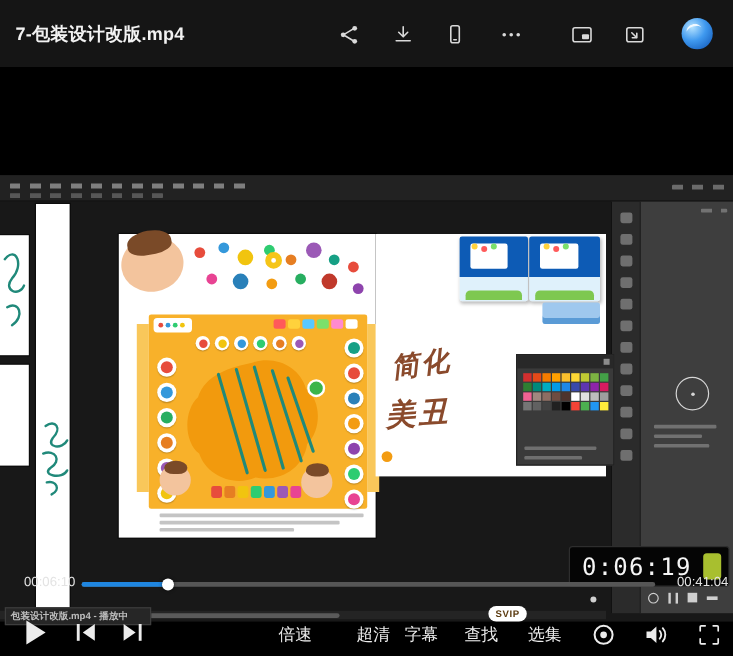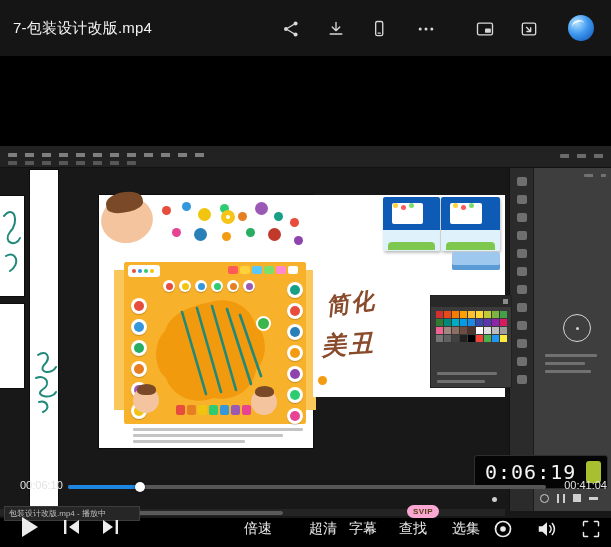--- a/index.html
+++ b/index.html
@@ -3,21 +3,21 @@
 <meta charset="utf-8">
 <style>
   * { margin:0; padding:0; box-sizing:border-box; }
   html,body { background:#000; }
   .stage { position:relative; width:611px; height:547px; background:#000; overflow:hidden;
            font-family:"Liberation Sans","DejaVu Sans",sans-serif; }
   .a { position:absolute; }
 
   
   .topbar { position:absolute; left:0; top:0; width:611px; height:56px; background:#151515; }
-  .vtitle { position:absolute; left:13px; top:19px; font-size:15px; color:#f2f2f2; letter-spacing:.2px; }
+  .vtitle { position:absolute; left:13px; top:19px; font-size:15px; color:#f2f2f2; letter-spacing:.2px;font-weight:bold; }
   .tb-ic { position:absolute; top:17px; width:24px; height:24px; display:flex; align-items:center; justify-content:center; }
   .tb-ic svg { stroke:#d9d9d9; fill:none; stroke-width:1.6; stroke-linecap:round; stroke-linejoin:round; }
   .tb-ic .fil { fill:#d9d9d9; stroke:none; }
   .avatar { position:absolute; left:568px; top:15px; width:26px; height:26px; border-radius:50%;
             background:radial-gradient(circle at 34% 30%, #b4e2ff 0%, #3f99ef 45%, #0b4fb0 100%); }
   .avatar::after { content:""; position:absolute; left:4px; top:5px; width:13px; height:9px;
                    border-radius:50%; border-top:2px solid rgba(255,255,255,.85); transform:rotate(-18deg); }
 
   
   .video-surface { position:absolute; left:0; top:56px; width:611px; height:415px; background:#000; }
@@ -85,29 +85,29 @@
   .timertime { position:absolute; left:10px; top:0; line-height:32px; font-family:"DejaVu Sans Mono",monospace;
                font-size:20px; letter-spacing:1px; color:#f5f5f5; }
   .timerbtn { position:absolute; right:6px; top:5px; width:15px; height:22px; border-radius:3px;
               background:linear-gradient(#cfe05a,#9ab520); }
   .tico-dot { position:absolute; left:492px; top:441px; width:5px; height:5px; border-radius:50%; background:#cfcfcf; }
   .tico-ring { position:absolute; left:540px; top:438px; width:9px; height:9px; border:1.5px solid #cfcfcf; border-radius:50%; }
   .tico-pause { position:absolute; left:557px; top:438px; width:8px; height:9px; border-left:2.5px solid #cfcfcf; border-right:2.5px solid #cfcfcf; }
   .tico-stop { position:absolute; left:573px; top:438px; width:8px; height:8px; background:#cfcfcf; }
   .tico-bar { position:absolute; left:589px; top:441px; width:9px; height:3px; background:#cfcfcf; }
 
-  .tooltip { position:absolute; left:4px; top:450px; width:136px; height:15px; background:#262626; border:1px solid #3d3d3d;
-             color:#bdbdbd; font-size:8px; line-height:13px; padding:0 4px; white-space:nowrap; overflow:hidden; filter:blur(.3px); }
+  .tooltip { position:absolute; left:4px; top:450px; width:122px; height:15px; background:#262626; border:1px solid #3d3d3d;
+             color:#bdbdbd; font-size:8px; line-height:13px; padding:0 4px; white-space:nowrap; overflow:hidden; filter:blur(.3px);font-weight:bold; }
 
   
   .ptime { position:absolute; top:479px; font-size:11px; color:#e3e3e3; font-family:"Liberation Sans",sans-serif; }
   .ptrack { position:absolute; left:68px; top:485px; width:478px; height:4px; background:#565656; border-radius:2px; }
   .pplayed { position:absolute; left:0; top:0; height:4px; border-radius:2px; background:#1f86e0; }
   .pknob { position:absolute; top:-3px; width:10px; height:10px; border-radius:50%; background:#fff; box-shadow:0 0 3px rgba(0,0,0,.6); }
-  .cbtn-text { position:absolute; top:520px; font-size:14px; color:#ececec; cursor:default;margin-left:12px; }
+  .cbtn-text { position:absolute; top:520px; font-size:14px; color:#ececec; cursor:default; }
   .playtri { position:absolute; left:22px; top:517px; width:0; height:0;
              border-left:16px solid #ececec; border-top:10px solid transparent; border-bottom:10px solid transparent; }
   .cico { position:absolute; top:519px; }
   .cico svg { stroke:#ececec; fill:none; stroke-width:1.7; stroke-linecap:round; stroke-linejoin:round; }
   .cico .fil { fill:#ececec; stroke:none; }
   .svip { position:absolute; left:407px; top:505px; width:32px; height:13px; border-radius:7px;
           color:#5b3b10; font-size:8px; font-weight:bold; text-align:center; line-height:13px; letter-spacing:.5px; }
 </style>
 </head>
 <body>
@@ -387,21 +387,21 @@
     <svg width="20" height="16" viewBox="0 0 20 16">
         <path class="fil" d="M3 1 L13 8 L3 15 Z"></path>
         <rect class="fil" x="15.6" y="1" width="2.4" height="14"></rect>
       </svg>
   </div>
 
   <div class="cbtn-text" style="left:232px">倍速</div>
   <div class="cbtn-text" style="left:297px">超清</div>
   <div class="cbtn-text" style="left:337px">字幕</div>
   <div class="cbtn-text" style="left:387px">查找</div>
-  <div class="svip" style="background: #f9a8d4;">SVIP</div>
+  <div class="svip" style="background: #ffffff;">SVIP</div>
   <div class="cbtn-text" style="left:440px">选集</div>
 
   <div class="cico" style="left:493px">
     <svg width="20" height="20" viewBox="0 0 20 20">
         <circle cx="10" cy="10" r="7.5"></circle>
         <circle class="fil" cx="10" cy="10" r="2.8"></circle>
       </svg>
   </div>
   <div class="cico" style="left:536px">
     <svg width="22" height="20" viewBox="0 0 24 20">

